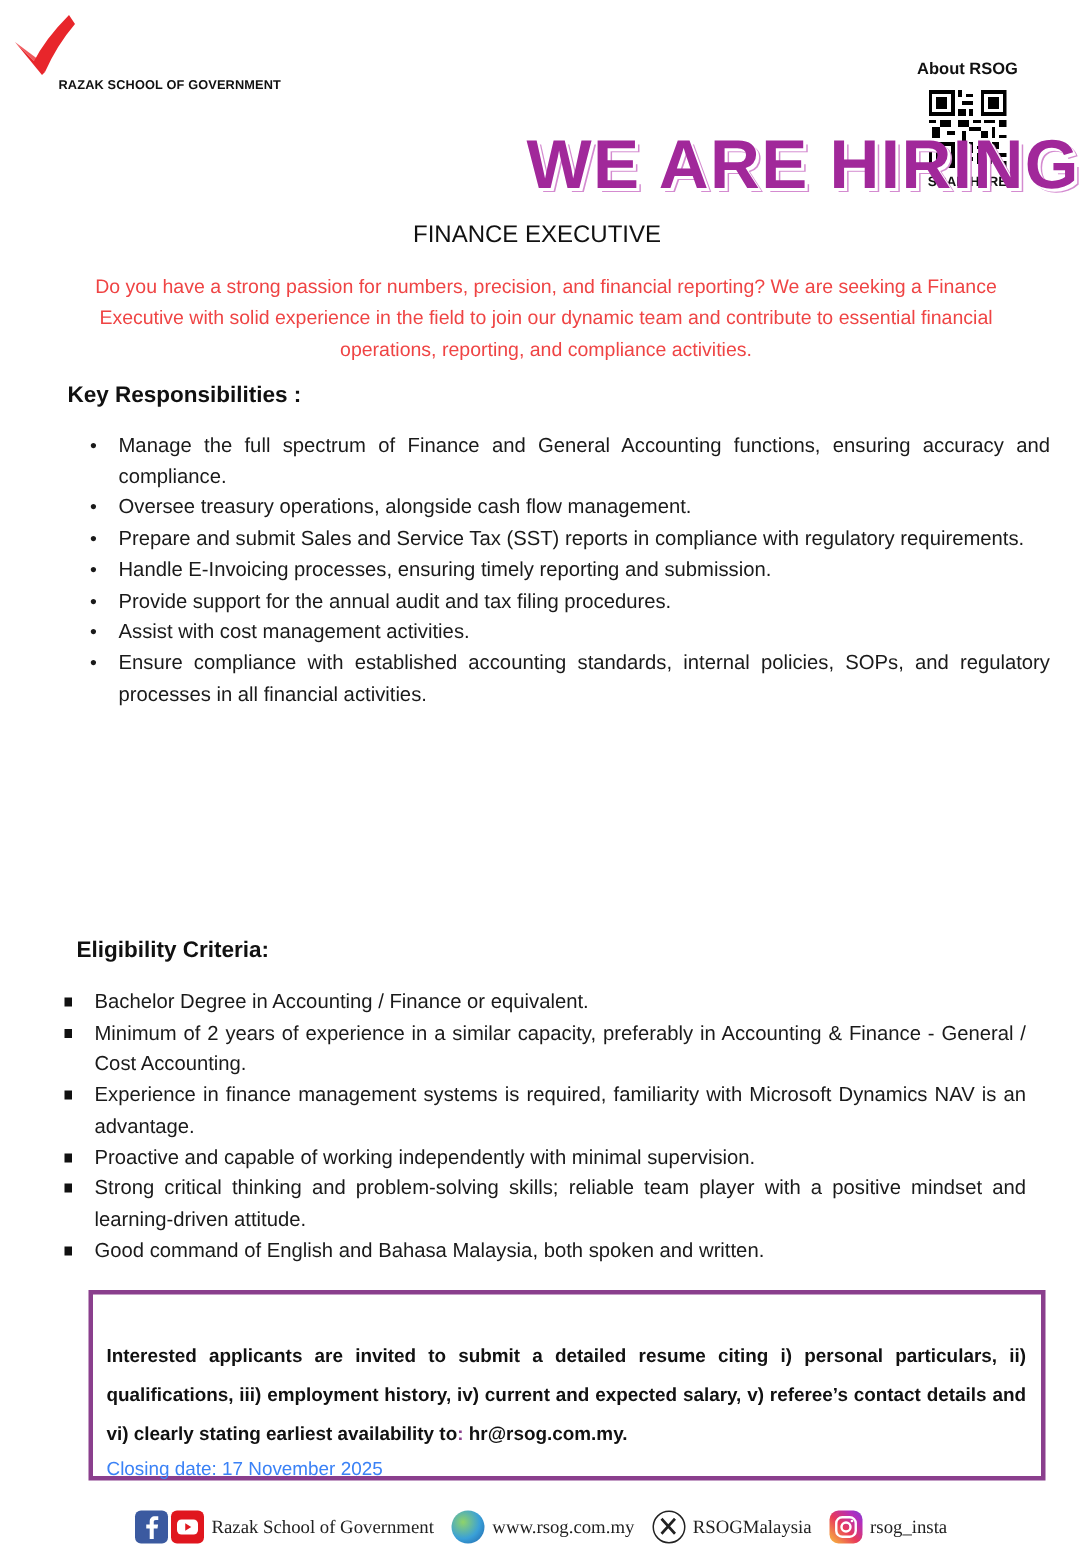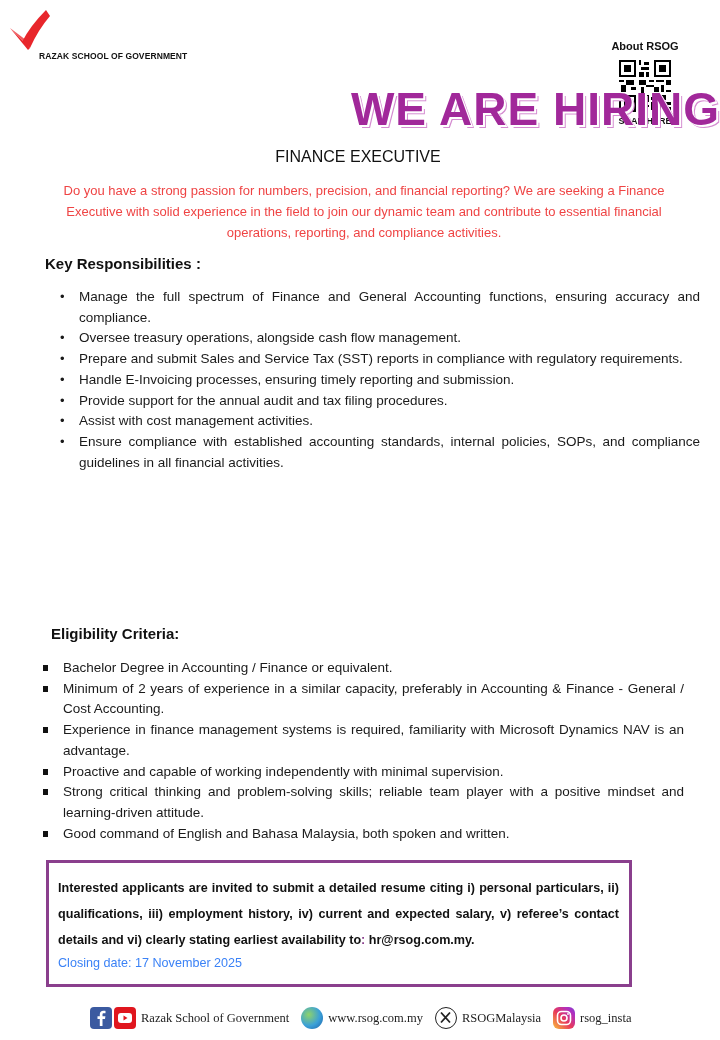--- a/index.html
+++ b/index.html
@@ -25,21 +25,21 @@
   .sec-elig { left: 51px; top: 625px; }
 
   ul.list { position: absolute; list-style: none; font-size: 13.5px; line-height: 20.7px; color: #1a1a1a; }
   ul.list li { position: relative; padding-left: 19px; text-align: justify; margin-bottom: 0; }
   ul.resp { left: 60px; top: 287px; width: 640px; }
   ul.resp li::before { content: "\2022"; position: absolute; left: 0; top: 0; font-size: 13px; }
   ul.elig { left: 42px; top: 658px; width: 642px; }
   ul.elig li { padding-left: 21px; }
   ul.elig li::before { content: ""; position: absolute; left: 1px; top: 7px; width: 5px; height: 6px; background: #111; }
 
-  .apply-box { position: absolute; left: 46px; top: 860px; width: 586px; height: 127px; border: 3px solid #8a3f8d; padding: 12px 10px 0 9px; }
+  .apply-box { position: absolute; left: 59px; top: 860px; width: 638px; height: 127px; border: 3px solid #8a3f8d; padding: 28px 10px 0 9px; }
   .apply-text { font-size: 12.6px; font-weight: bold; line-height: 26px; text-align: justify; color: #111; }
   .apply-text .colon { color: #8a3f8d; }
   .closing { font-size: 12.6px; font-weight: normal; color: #3b82f6; line-height: 20px; }
 
   .footer { position: absolute; left: 90px; top: 1005px; height: 26px; display: flex; align-items: center; font-family: "Liberation Serif", serif; font-size: 12.5px; color: #222; white-space: nowrap; }
   .footer .ico { display: inline-block; width: 22px; height: 22px; border-radius: 4px; margin-right: 2px; position: relative; }
   .fb { background: #3b5aa0; }
   .yt { background: #e0161e; }
   .globe { border-radius: 50% !important; background: radial-gradient(circle at 35% 35%, #8fd36a 0%, #3aa0d8 55%, #1c5fa6 100%); }
   .xlogo { border-radius: 50% !important; border: 1.5px solid #222; background: #fff; }
@@ -112,21 +112,21 @@
 <div class="intro">Do you have a strong passion for numbers, precision, and financial reporting? We are seeking a Finance Executive with solid experience in the field  to join our dynamic team and contribute to essential financial operations, reporting, and compliance activities.</div>
 
 <div class="sec-head sec-resp">Key Responsibilities :</div>
 <ul class="list resp">
   <li>Manage the full spectrum of Finance and General Accounting functions, ensuring accuracy and compliance.</li>
   <li>Oversee treasury operations, alongside cash flow management.</li>
   <li>Prepare and submit Sales and Service Tax (SST) reports in compliance with regulatory requirements.</li>
   <li>Handle E-Invoicing processes, ensuring timely reporting and submission.</li>
   <li>Provide support for  the annual audit and tax filing procedures.</li>
   <li>Assist with cost management activities.</li>
-  <li>Ensure compliance with established accounting standards, internal policies, SOPs, and compliance guidelines in all financial activities.</li>
+  <li>Ensure compliance with established accounting standards, internal policies, SOPs, and regulatory processes in all financial activities.</li>
 </ul>
 
 <div class="sec-head sec-elig">Eligibility Criteria:</div>
 <ul class="list elig">
   <li>Bachelor Degree in Accounting / Finance or equivalent.</li>
   <li>Minimum of  2 years of experience in a similar capacity, preferably in Accounting &amp; Finance - General / Cost Accounting.</li>
   <li>Experience in finance management systems is required, familiarity with Microsoft Dynamics NAV is an advantage.</li>
   <li>Proactive and capable of working independently with minimal supervision.</li>
   <li>Strong critical thinking and problem-solving skills; reliable team player with a positive mindset and learning-driven attitude.</li>
   <li>Good command of English and Bahasa Malaysia, both spoken and written.</li>

